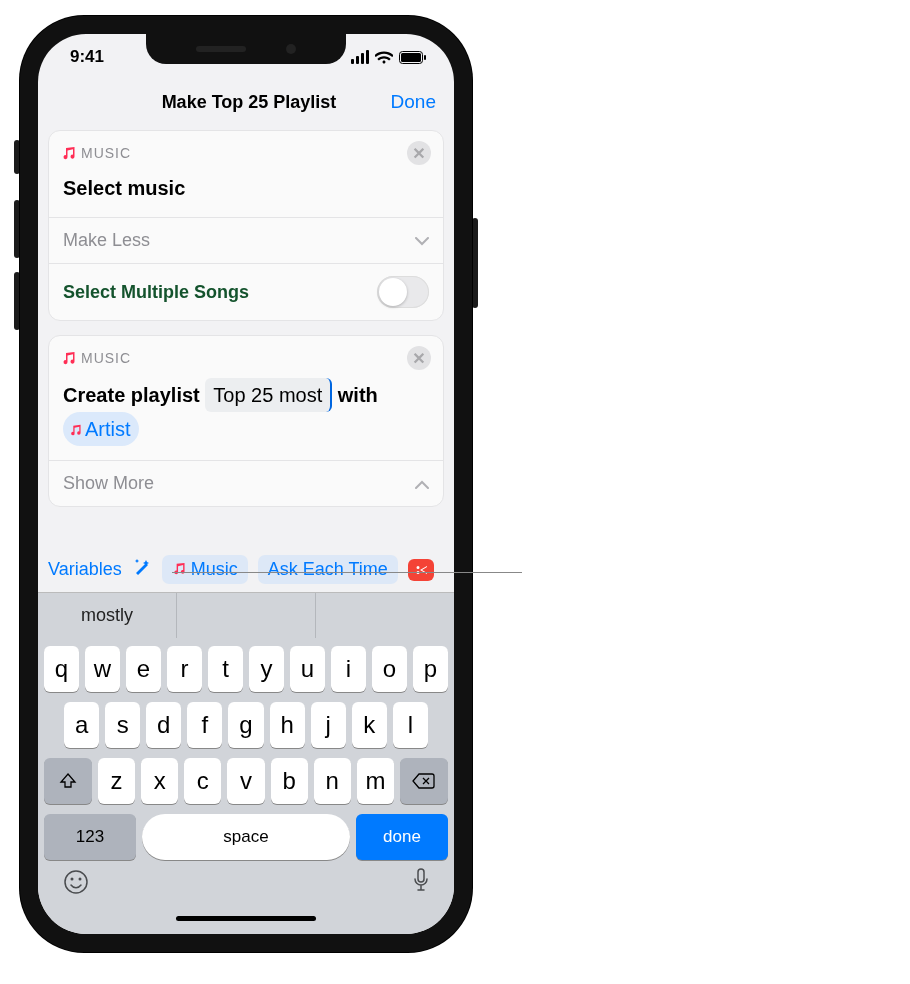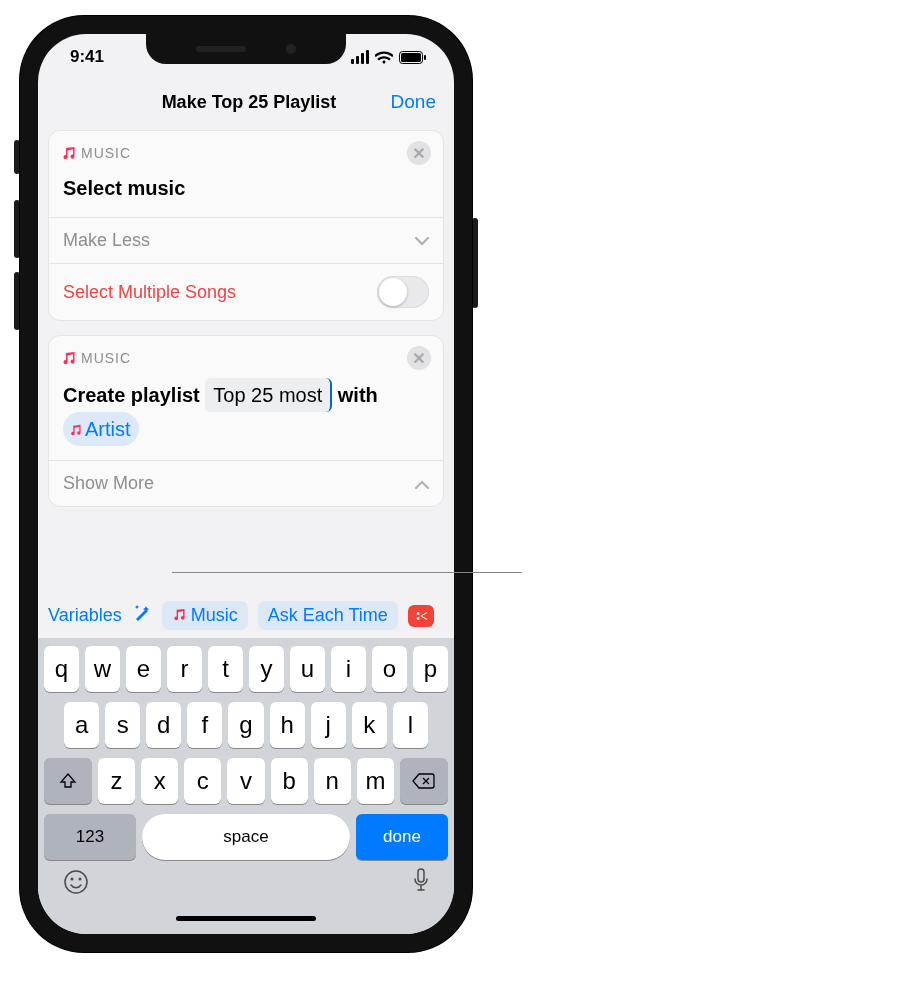--- a/index.html
+++ b/index.html
@@ -169,21 +169,21 @@
     box-shadow: inset 0 0 0 1px #ddd;
   }
   .switch .knob {
     position: absolute;
     width: 28px; height: 28px;
     background: #fff;
     border-radius: 50%;
     top: 2px; left: 2px;
     box-shadow: 0 1px 3px rgba(0,0,0,.25);
   }
-  .row.label-dark { color:#ef4444; font-weight:400; }
+  .row.label-dark { color:#14532d; font-weight:700; }
   
   .vartool {
     display: flex;
     align-items: center;
     gap: 10px;
     padding: 8px 10px;
     font-size: 18px;
     color: #007aff;
     overflow:hidden;
     white-space:nowrap;
@@ -384,20 +384,25 @@
       <span class="pill">
         <span>Ask Each Time</span>
       </span>
       <span class="pill red">
         <svg width="14" height="14" viewBox="0 0 14 14">
             <path d="M4 3a1.5 1.5 0 1 1 0 3 1.5 1.5 0 0 1 0-3zm0 5a1.5 1.5 0 1 1 0 3 1.5 1.5 0 0 1 0-3zm2-1l7-4v1L8 7l5 3v1L6 7z" fill="#fff"></path>
           </svg>
       </span>
     </div>
 
+    <div class="predict">
+      <div>mostly</div>
+      <div></div>
+      <div></div>
+    </div>
 
     <div class="kbd">
       <div class="krow" id="kr0">
           <div class="key">q</div>
           <div class="key">w</div>
           <div class="key">e</div>
           <div class="key">r</div>
           <div class="key">t</div>
           <div class="key">y</div>
           <div class="key">u</div>

